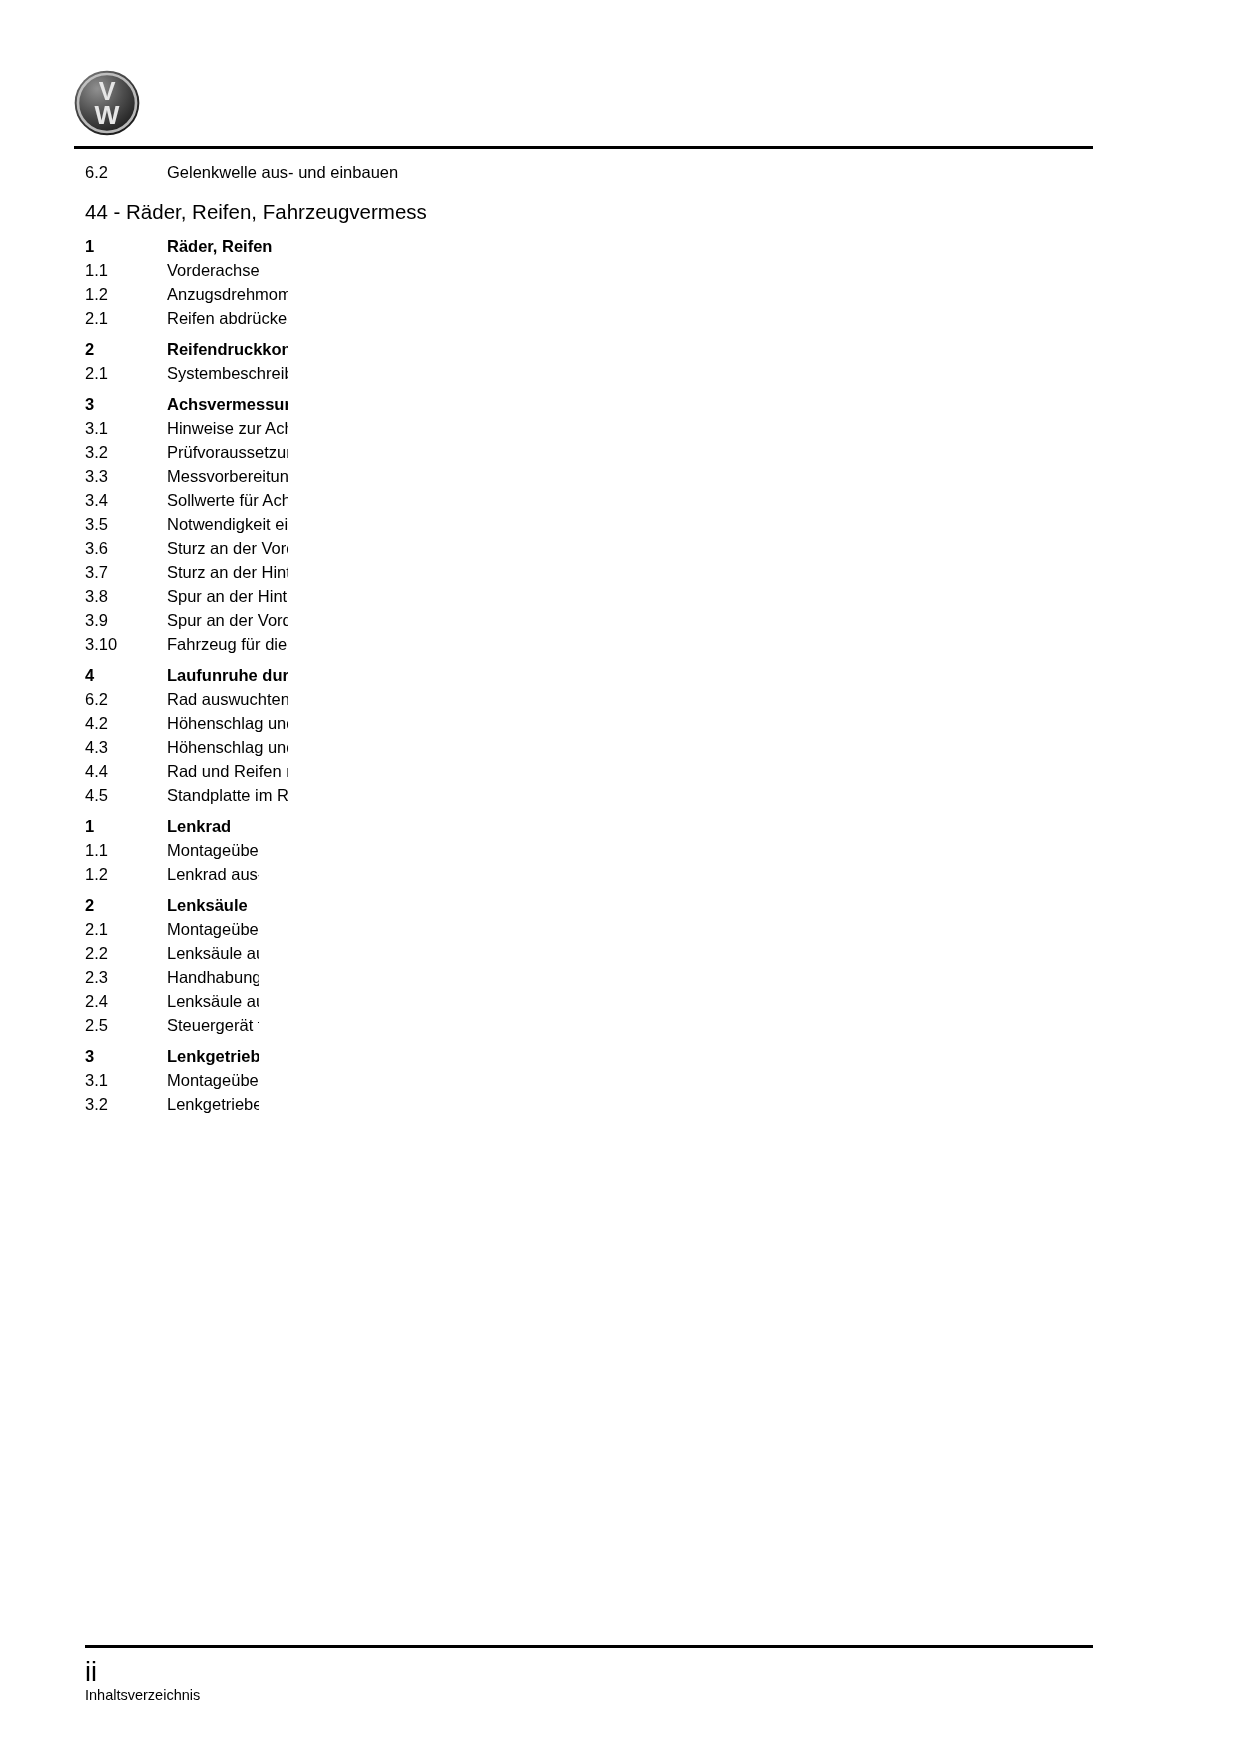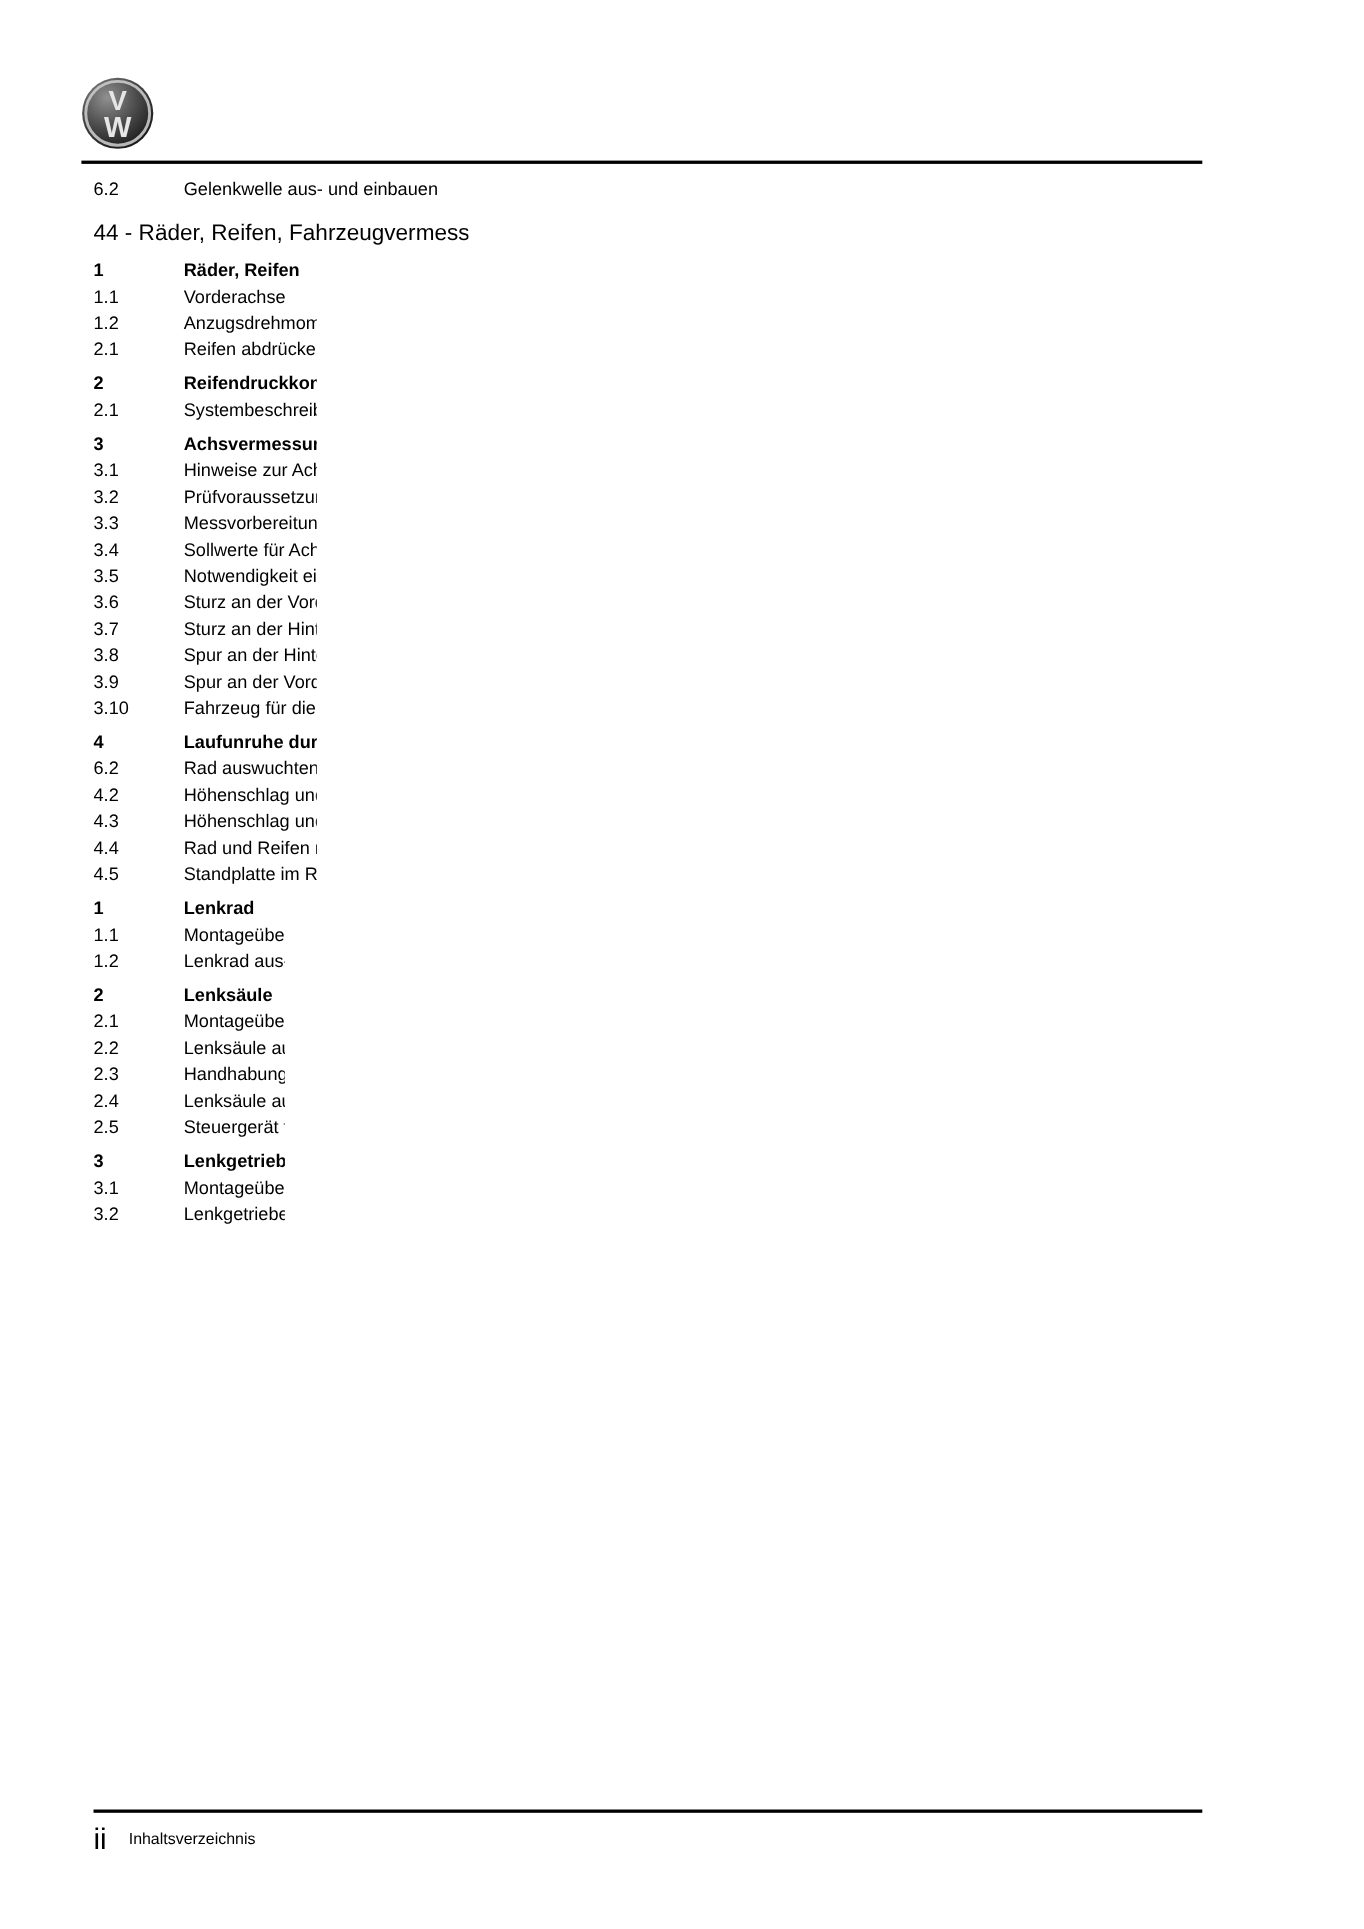--- a/index.html
+++ b/index.html
@@ -50,23 +50,23 @@
     margin-top:12px;margin-bottom:4px;
     font-size:20.5px;line-height:31px;height:31px;
   }
   .toc-row.chapter .dots{
     height:2.8px;margin-bottom:6px;
     background-image:repeating-linear-gradient(to right,#000 0 2.8px,transparent 2.8px 11.5px);
   }
   
   .footer{position:absolute;left:85px;right:147px;top:1645px;}
   .footer-rule{height:3px;background:#000;}
-  .footer-row{display:flex;align-items:center;margin-top:9px;}
+  .footer-row{display:flex;align-items:flex-start;margin-top:9px;flex-direction:column;}
   .footer-page{font-size:27px;line-height:30px;}
-  .footer-label{font-size:14.5px;margin-left:20px;}
+  .footer-label{font-size:14.5px;}
 </style>
 </head>
 <body>
 
 <div class="page">
 
   <div class="header">
     <svg class="logo" width="66" height="66" viewBox="0 0 100 100" aria-hidden="true">
       <defs>
         <radialGradient id="vwg" cx="35%" cy="28%" r="80%">

